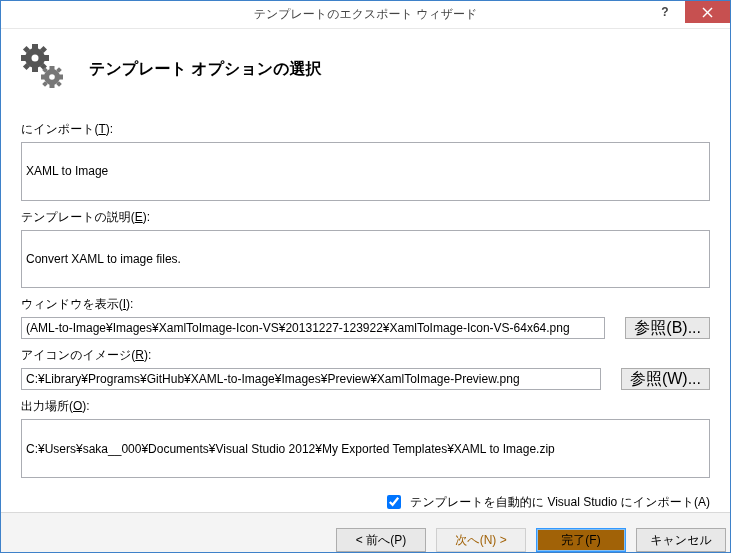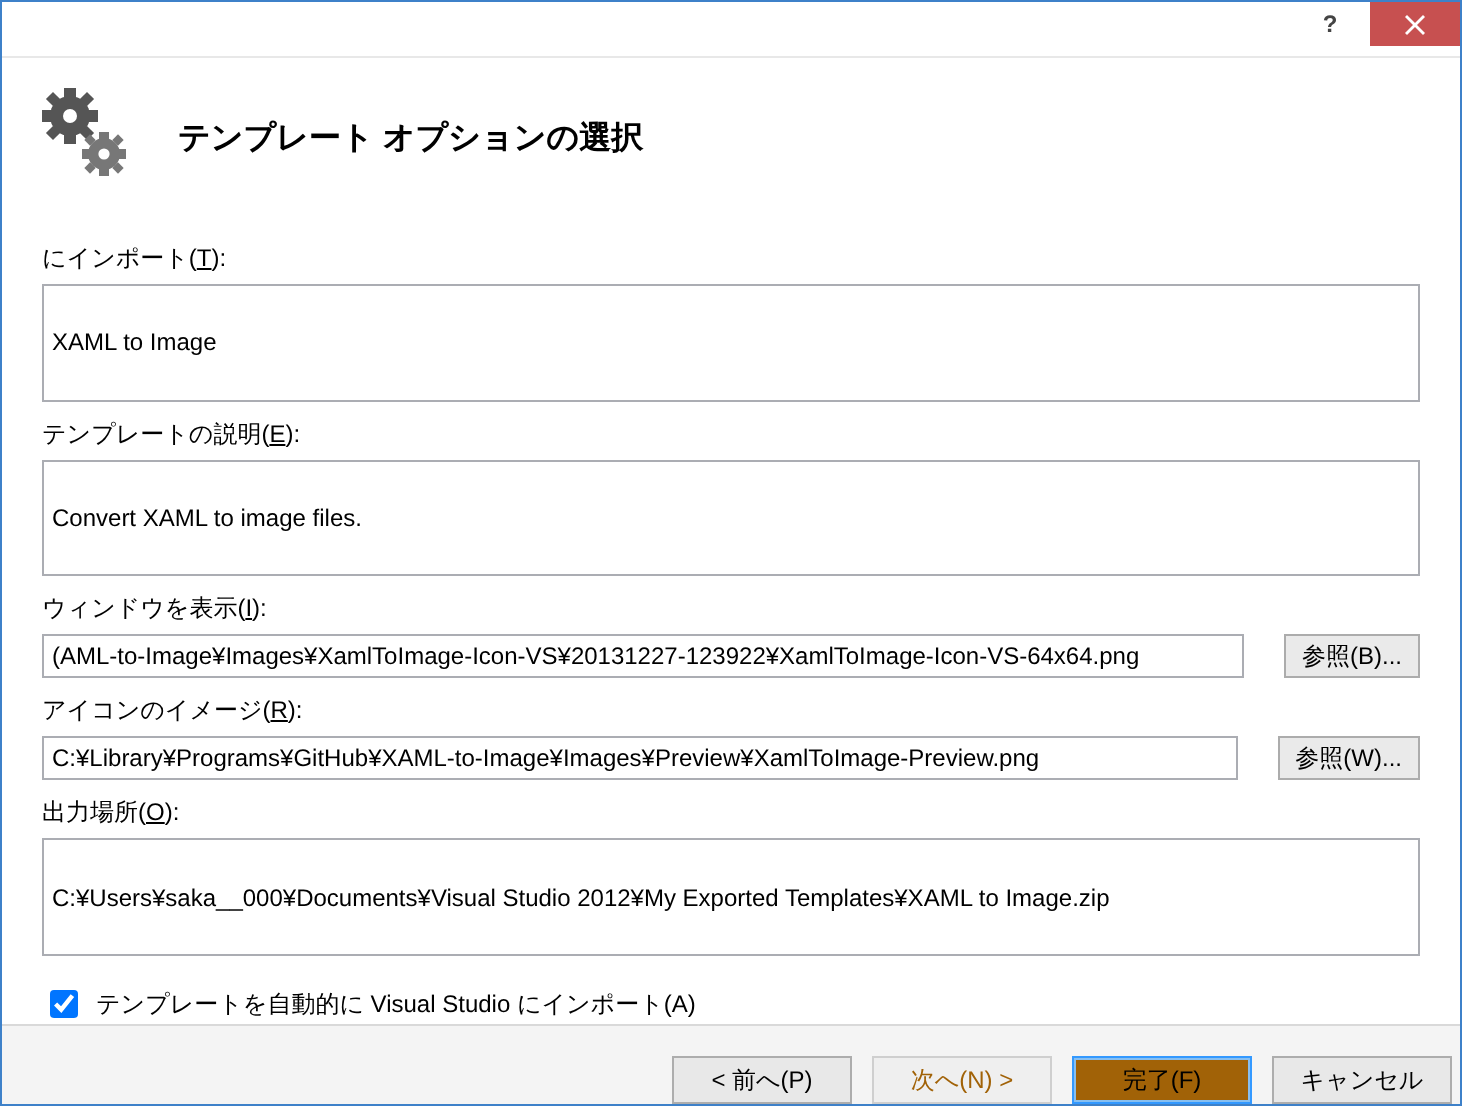--- a/index.html
+++ b/index.html
@@ -94,28 +94,29 @@
     font-size: 12px;
     background: #fff;
     color: #000;
   }
   .btn {
     height: 22px;
     border: 1px solid #acacac;
     background: #eaeaea;
     padding: 0 8px;
     font-family: inherit;
-    font-size: 12px;
+    font-size: 16px;
     cursor: pointer;
   }
   .chk-row {
     display: flex;
     align-items: center;
     gap: 6px;
     margin-top: 12px;
+    justify-content: flex-end;
   }
   .chk-row input[type=checkbox] {
     width: 14px;
     height: 14px;
   }
   .footer {
     height: 40px;
     border-top: 1px solid #d9d9d9;
     display: flex;
     align-items: flex-end;
@@ -144,20 +145,21 @@
     border-color: #cfcfcf;
     cursor: default;
   }
 </style>
 </head>
 <body>
 
 <div class="window">
 
   <div class="titlebar">
+    <span class="title">テンプレートのエクスポート ウィザード</span>
     <div class="controls">
       <div class="ctl">
         <svg width="12" height="12" viewBox="0 0 12 12">
             <text x="6" y="10" text-anchor="middle" font-size="12" font-weight="bold" fill="#444">?</text>
           </svg>
       </div>
       <div class="ctl close">
         <svg width="11" height="11" viewBox="0 0 11 11">
             <line x1="1" y1="1" x2="10" y2="10" stroke="#fff" stroke-width="1.4"></line>
             <line x1="10" y1="1" x2="1" y2="10" stroke="#fff" stroke-width="1.4"></line>

